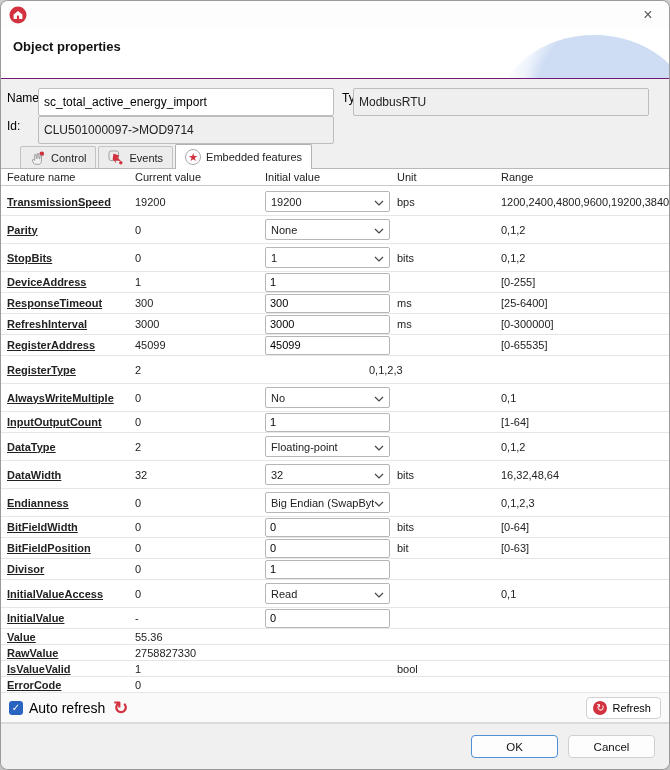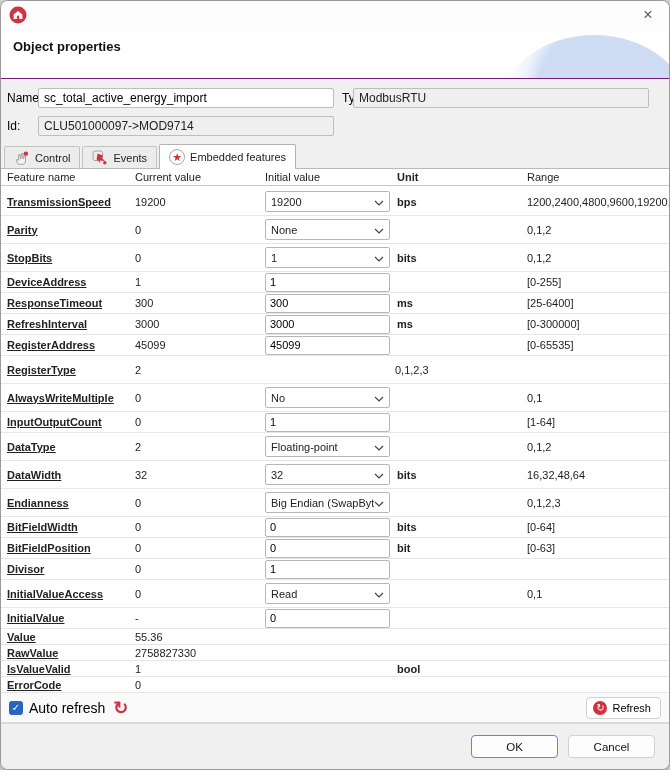--- a/index.html
+++ b/index.html
@@ -11,46 +11,46 @@
   .close-btn{margin-left:auto;width:26px;height:22px;display:flex;align-items:center;justify-content:center;
     color:#5a5a5a;font-size:16px;cursor:default;}
   
   .header{height:50px;background:#ffffff;position:relative;flex:0 0 auto;border-bottom:1px solid #701a75;overflow:hidden;}
   .header .title{position:absolute;left:12px;top:10px;font-size:13px;font-weight:bold;color:#111;}
   .corner-gradient{position:absolute;right:-20px;top:6px;width:190px;height:150px;border-radius:50%;
     background:radial-gradient(circle at 60% 40%, rgba(203,218,243,.95) 0 52%, rgba(223,234,250,.55) 62%, rgba(240,246,253,0) 75%);}
   
   .formarea{height:64px;background:#f0f0f0;position:relative;flex:0 0 auto;font-size:12px;}
   .flabel{position:absolute;color:#000;}
-  .ffield{position:absolute;height:20px;border:1px solid #bdbdbd;border-radius:2px;font-size:12px;
+  .ffield{position:absolute;height:28px;border:1px solid #bdbdbd;border-radius:2px;font-size:12px;
     padding:0 5px;display:flex;align-items:center;white-space:nowrap;overflow:hidden;}
   .ffield.edit{background:#fff;}
   .ffield.ro{background:#efefef;color:#222;}
   input.ffield{font-family:"Liberation Sans",sans-serif;}
   
   .tabbar{height:26px;background:#f0f0f0;border-bottom:1px solid #b9b9b9;display:flex;align-items:flex-end;
-    padding-left:3px;flex:0 0 auto;}
+    padding-left:19px;flex:0 0 auto;}
   .tab{height:22px;display:flex;align-items:center;gap:5px;padding:0 9px;margin-right:2px;font-size:11px;
     background:#ececec;border:1px solid #c3c3c3;border-bottom:none;border-radius:2px 2px 0 0;color:#222;}
   .tab.active{background:#fff;height:25px;margin-bottom:-1px;border-color:#b2b2b2;}
   .staricon{width:16px;height:16px;border-radius:50%;border:1px solid #a9a9a9;background:#fff;
     display:flex;align-items:center;justify-content:center;font-size:11px;color:var(--accent_red);line-height:1;}
   
   .tablearea{flex:1 1 auto;background:#fff;overflow:hidden;display:flex;flex-direction:column;justify-content:space-between;}
   .theader{height:17px;display:flex;align-items:center;font-size:11px;color:#222;border-bottom:1px solid #c9c9c9;flex:0 0 auto;}
   .trow{display:flex;align-items:center;border-bottom:1px solid #e6e6e6;font-size:11px;color:#222;flex:0 0 auto;}
   .trow.h-select{height:28px;}
   .trow.h-input{height:21px;}
   .trow.h-plain{height:16px;}
   .c{white-space:nowrap;overflow:hidden;}
   .c.feature{width:134px;padding-left:6px;}
   .trow .c.feature{font-weight:bold;text-decoration:underline;}
   .c.current{width:130px;}
   .c.initial{width:132px;}
-  .c.unit{width:130px;font-weight:bold;}
+  .c.unit{width:104px;}
   .c.range{flex:1;}
   .combo{width:125px;height:21px;background:#fff;border:1px solid #b6b6b6;border-radius:2px;
     display:flex;align-items:center;justify-content:space-between;padding:0 5px;font-size:11px;}
   .combo-text{overflow:hidden;white-space:nowrap;}
   .tinput{width:125px;height:19px;border:1px solid #b6b6b6;border-radius:2px;font-size:11px;padding:0 4px;
     font-family:"Liberation Sans",sans-serif;}
   
   .refreshbar{height:30px;background:#fafafa;display:flex;align-items:center;padding:0 8px;flex:0 0 auto;
     border-bottom:1px solid #dcdcdc;}
   .cb{width:14px;height:14px;background:var(--accent_blue);border-radius:3px;color:#fff;font-size:10px;

